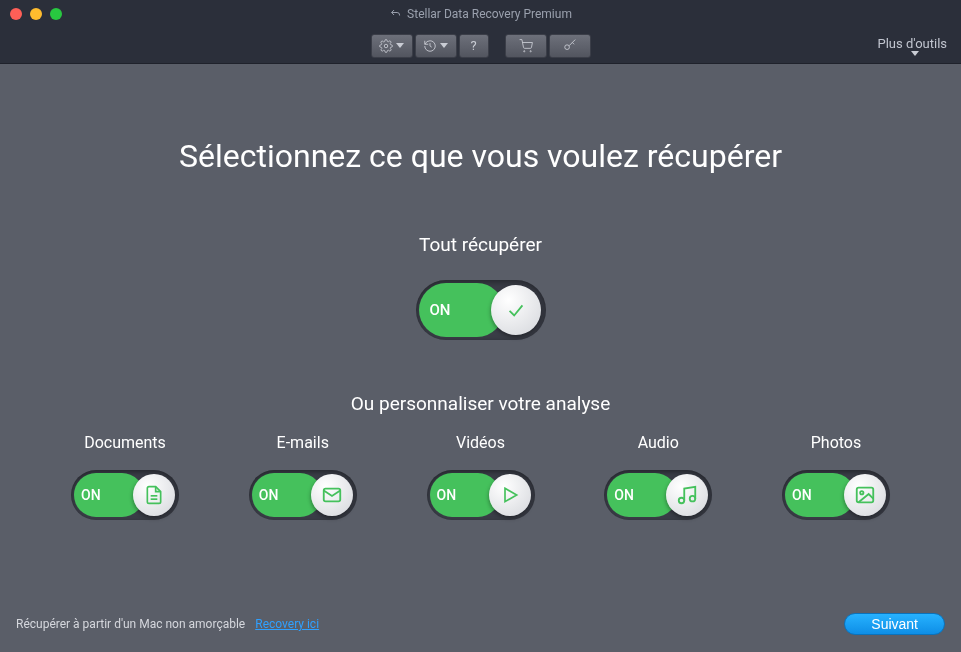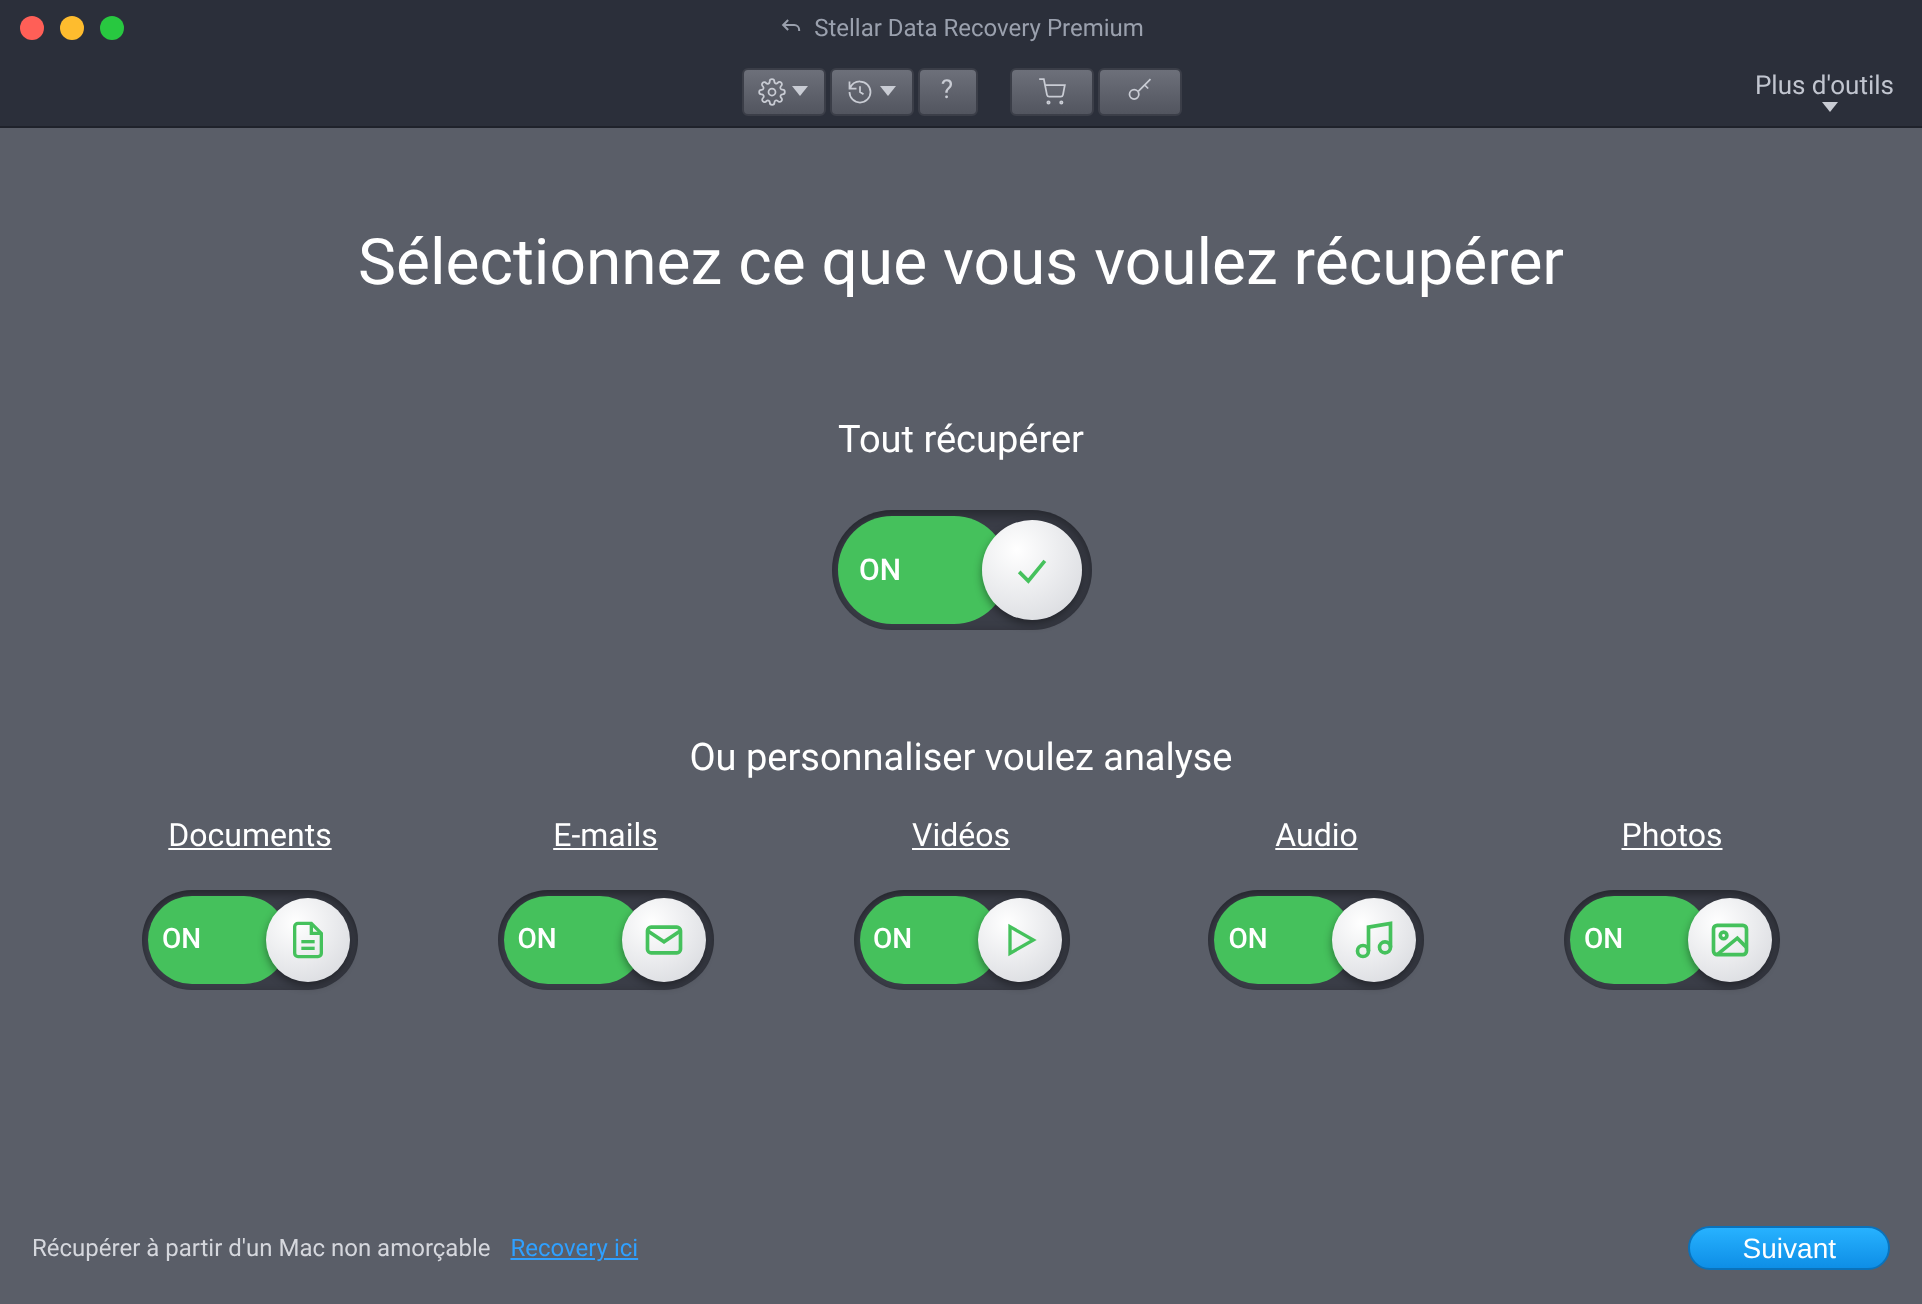--- a/index.html
+++ b/index.html
@@ -85,22 +85,23 @@
   align-items: center;
   color: #c1c5cf;
   font-size: 13px;
   cursor: pointer;
   flex-direction: column;
 }
 .toolbar-right .caret { margin-left: 6px; }
 
 
 .main {
-  padding-top: 48px;
+  padding-top: 29px;
   text-align: center;
+  margin-top: 44px;
 }
 .headline {
   font-size: 32px;
   font-weight: 400;
 }
 .subhead {
   margin-top: 58px;
   font-size: 19px;
   font-weight: 400;
 }
@@ -170,21 +171,20 @@
 }
 .cat {
   display: flex;
   flex-direction: column;
   align-items: center;
   width: 170px;
 }
 .cat-label {
   font-size: 16px;
   margin-bottom: 18px;
-  text-decoration: underline;
 }
 
 
 .footer {
   position: absolute;
   left: 0; right: 0; bottom: 0;
   height: 56px;
   display: flex;
   align-items: center;
   padding: 0 16px;
@@ -279,21 +279,21 @@
       <div class="toggle-track-on"></div>
       <div class="toggle-label">ON</div>
       <div class="toggle-knob">
         <svg width="22" height="22" viewBox="0 0 24 24">
             <polyline points="5 13 10 18 19 7"></polyline>
           </svg>
       </div>
     </div>
   </div>
 
-  <div class="or-customize">Ou personnaliser voulez analyse</div>
+  <div class="or-customize">Ou personnaliser votre analyse</div>
 
   <div class="categories">
 
     <div class="cat">
       <div class="cat-label">Documents</div>
       <div class="toggle small">
         <div class="toggle-track-on"></div>
         <div class="toggle-label">ON</div>
         <div class="toggle-knob">
           <svg width="20" height="22" viewBox="0 0 24 24">

